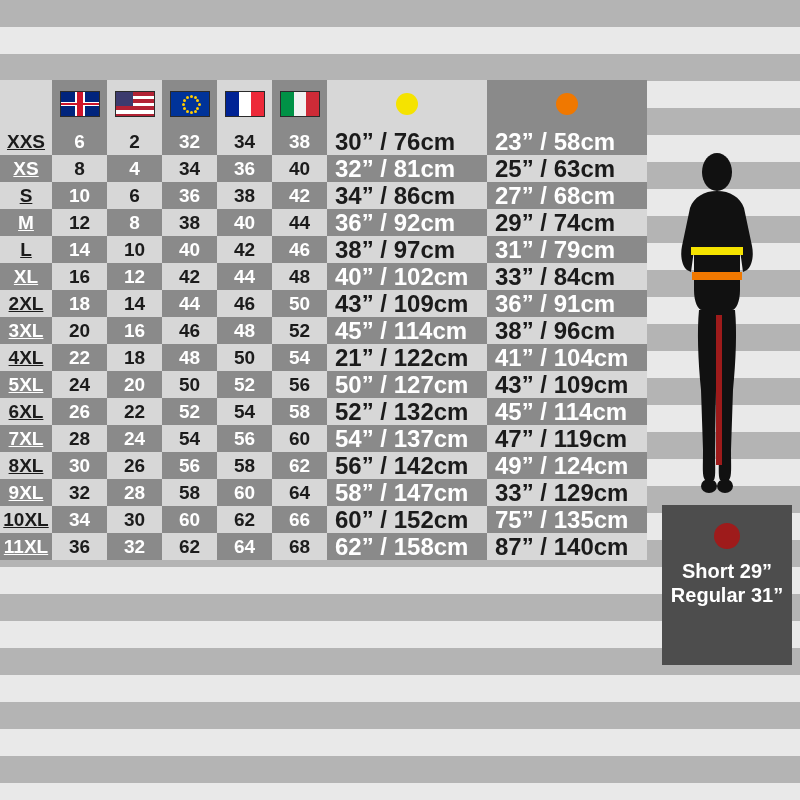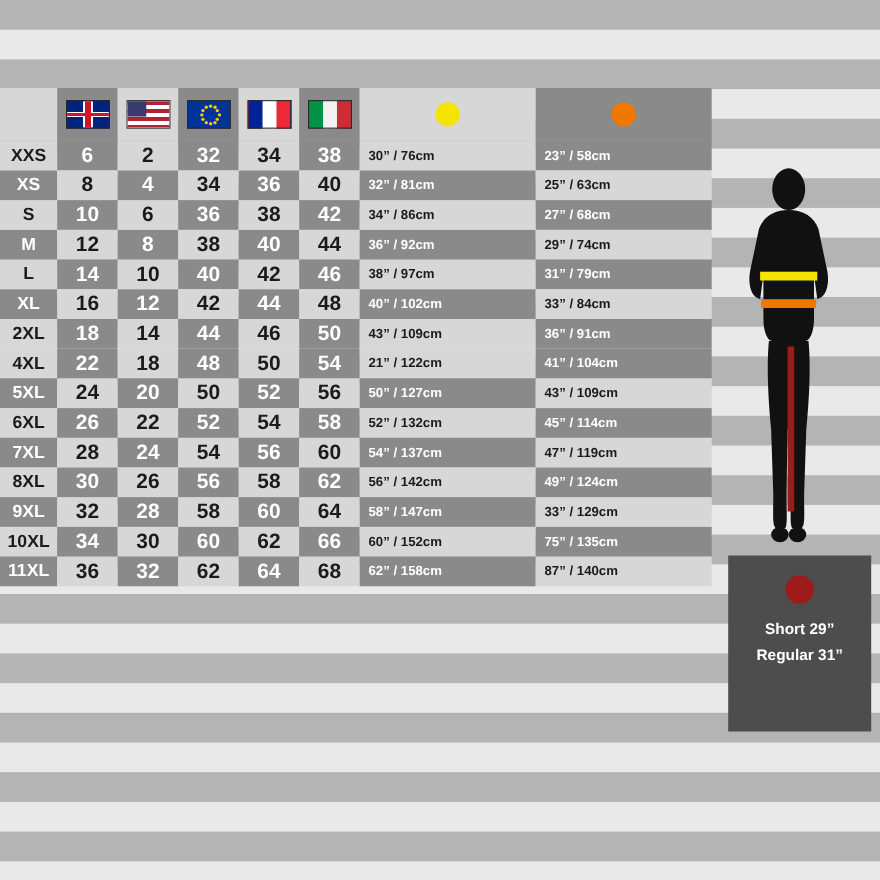--- a/index.html
+++ b/index.html
@@ -27,22 +27,22 @@
     text-align:center;
     vertical-align:middle;
     font-weight:bold;
     color:#ffffff;
     font-size:19px;
     height:27px;
     line-height:27px;
   }
   .cell.light{background:#d7d7d7;color:#1b1b1b;}
   .cell.dark{background:#8a8a8a;color:#ffffff;}
-  .cell.meas{font-size:12px;text-align:left;padding-left:8px;}
-  .cell.sizecol{font-size:16px;}
+  .cell.meas{font-size:24px;text-align:left;padding-left:8px;}
+  .cell.sizecol{font-size:19px;text-decoration:underline;}
 
   
   .hdr{height:48px;}
   .hdr td{height:48px;vertical-align:middle;text-align:center;}
   .hdr .light{background:#d7d7d7;}
   .hdr .dark{background:#8a8a8a;}
 
   
   .flag{display:inline-block;width:40px;height:26px;border:1px solid #2a2a2a;box-sizing:border-box;position:relative;overflow:hidden;vertical-align:middle;}
   
@@ -80,21 +80,21 @@
   .dot-yellow{background:#f5e300;}
   .dot-orange{background:#f07800;}
 
   
   #figure{position:absolute;right:8px;top:150px;width:150px;height:350px;}
   #legbox{
     position:absolute;left:662px;top:505px;width:130px;height:160px;
     background:#4d4d4d;color:#fff;text-align:center;
   }
   #legbox .reddot{width:26px;height:26px;border-radius:50%;background:#9e1b1b;margin:18px auto 10px auto;}
-  #legbox .lline{font-weight:bold;font-size:14px;line-height:24px;}
+  #legbox .lline{font-weight:bold;font-size:20px;line-height:24px;}
 </style>
 </head>
 <body>
 
 <div id="stripes">
     <div class="stripe" style="top: 0px;"></div>
     <div class="stripe" style="top: 54px;"></div>
     <div class="stripe" style="top: 108px;"></div>
     <div class="stripe" style="top: 162px;"></div>
     <div class="stripe" style="top: 216px;"></div>
@@ -203,20 +203,30 @@
           <td class="c-size cell sizecol light">2XL</td>
           <td class="c-num cell dark">18</td>
           <td class="c-num cell light">14</td>
           <td class="c-num cell dark">44</td>
           <td class="c-num cell light">46</td>
           <td class="c-num cell dark">50</td>
           <td class="c-meas cell meas light">43” / 109cm</td>
           <td class="c-meas cell meas dark">36” / 91cm</td>
         </tr>
         <tr class="rowh">
+          <td class="c-size cell sizecol dark">3XL</td>
+          <td class="c-num cell light">20</td>
+          <td class="c-num cell dark">16</td>
+          <td class="c-num cell light">46</td>
+          <td class="c-num cell dark">48</td>
+          <td class="c-num cell light">52</td>
+          <td class="c-meas cell meas dark">45” / 114cm</td>
+          <td class="c-meas cell meas light">38” / 96cm</td>
+        </tr>
+        <tr class="rowh">
           <td class="c-size cell sizecol light">4XL</td>
           <td class="c-num cell dark">22</td>
           <td class="c-num cell light">18</td>
           <td class="c-num cell dark">48</td>
           <td class="c-num cell light">50</td>
           <td class="c-num cell dark">54</td>
           <td class="c-meas cell meas light">21” / 122cm</td>
           <td class="c-meas cell meas dark">41” / 104cm</td>
         </tr>
         <tr class="rowh">

